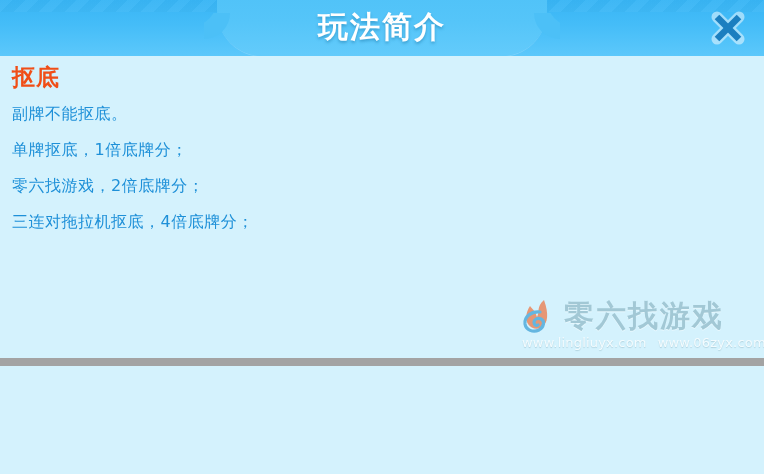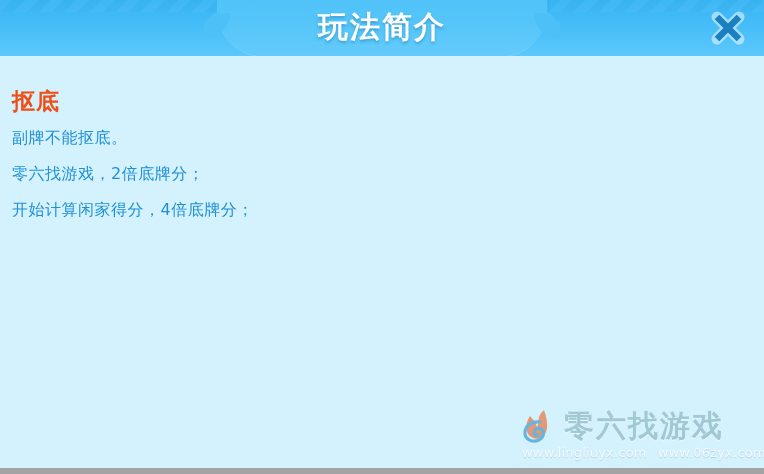--- a/index.html
+++ b/index.html
@@ -10,24 +10,24 @@
     width: 764px;
     height: 474px;
     overflow: hidden;
     font-family: "DejaVu Sans", "Liberation Sans", sans-serif;
     background: #d4f2fd;
   }
 
   #dialog {
     position: relative;
     width: 764px;
-    height: 474px;
+    height: 366px;
     box-sizing: border-box;
     background: #d4f2fd;
-    border-bottom: 6px solid #a3a3a3;
+    border-bottom: 8px solid #a3a3a3;
     overflow: hidden;
   }
 
   
   #titlebar {
     position: absolute;
     left: 0;
     top: 0;
     width: 764px;
     height: 56px;
@@ -112,21 +112,21 @@
     height: 48px;
   }
 
   
   #content {
     position: absolute;
     left: 0;
     top: 56px;
     width: 764px;
     height: 416px;
-    padding: 28px 10px 0 10px;
+    padding: 4px 10px 0 10px;
     box-sizing: border-box;
   }
 
   .section { margin: 0; }
   .section + .section { margin-top: 22px; }
 
   .section-heading {
     color: #f04e17;
     font-size: 23px;
     font-weight: bold;
@@ -209,22 +209,23 @@
         </g>
       </svg>
     </div>
   </div>
 
   <div id="content">
 
     <div class="section">
       <div class="section-heading">抠底</div>
       <p class="section-line">副牌不能抠底。</p>
+      <p class="section-line">单牌抠底，1倍底牌分；</p>
       <p class="section-line">零六找游戏，2倍底牌分；</p>
-      <p class="section-line">开始计算闲家得分，4倍底牌分；</p>
+      <p class="section-line">三连对拖拉机抠底，4倍底牌分；</p>
     </div>
 
 
   </div>
 
   <div id="watermark">
     <div id="watermark-row">
       <svg id="watermark-logo" viewBox="0 0 40 38">
         <path d="M24 2 C16 9 20 14 17 19 C15 12 12 11 10 8 C6 14 5 21 8 26 C11 31 18 32 22 29 C28 25 29 16 24 2 Z" fill="#f0662c" opacity="0.9"></path>
         <path d="M20 14 C11 13 4 19 5 26 C6 32 13 35 19 32 C24 29 25 23 21 21 C18 19.5 14 21 14 24.5 C14 27 16.5 28 18 27" fill="none" stroke="#3a9fd6" stroke-width="3.2" stroke-linecap="round"></path>

